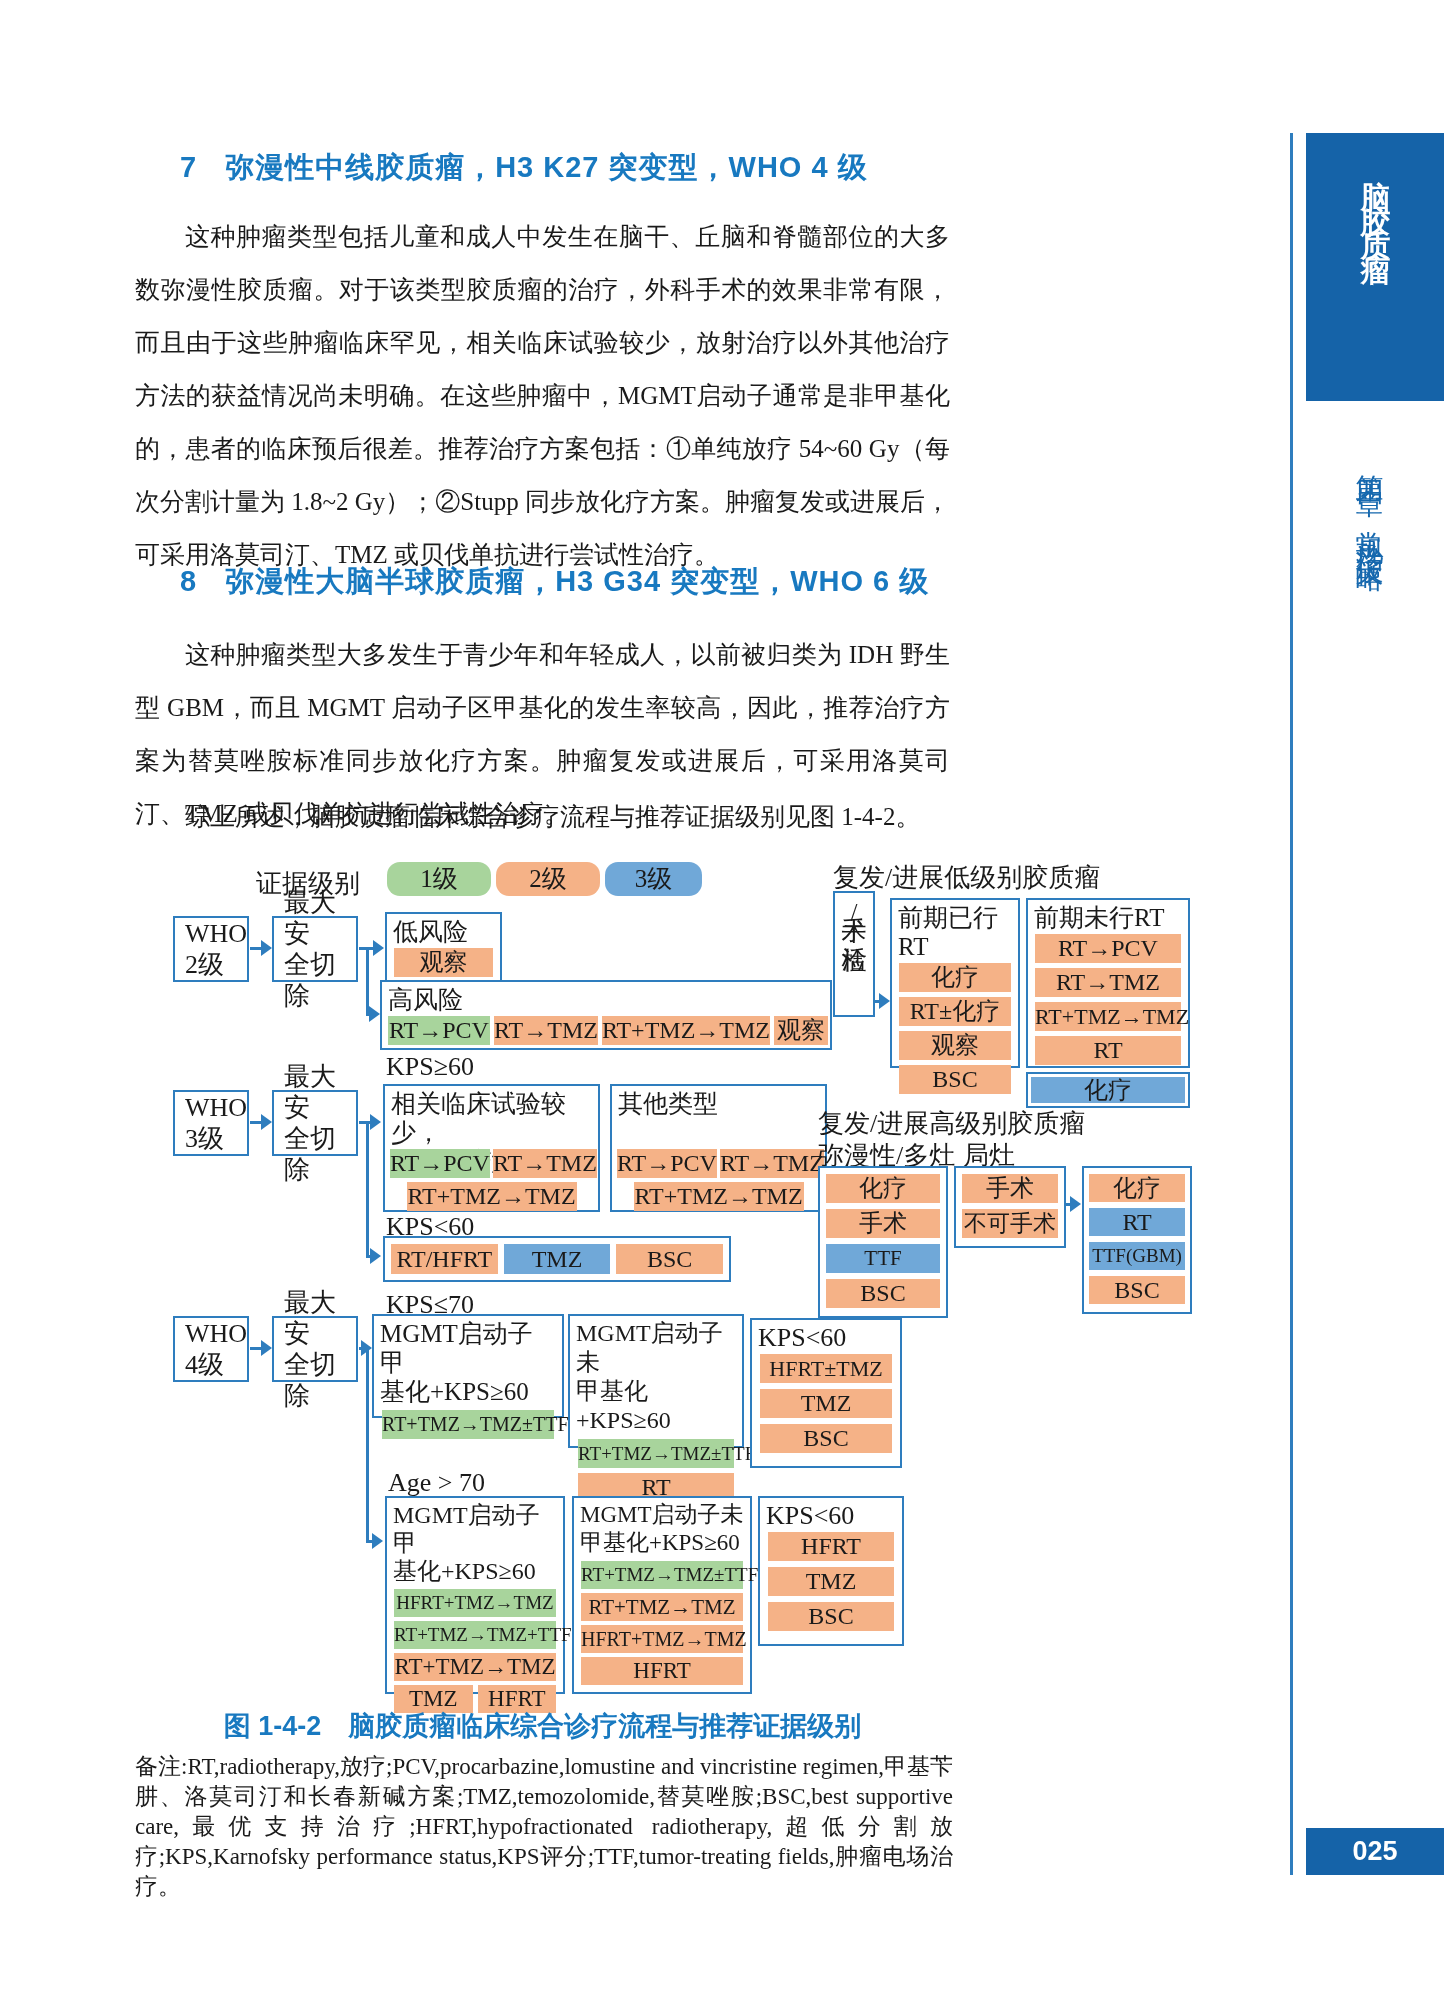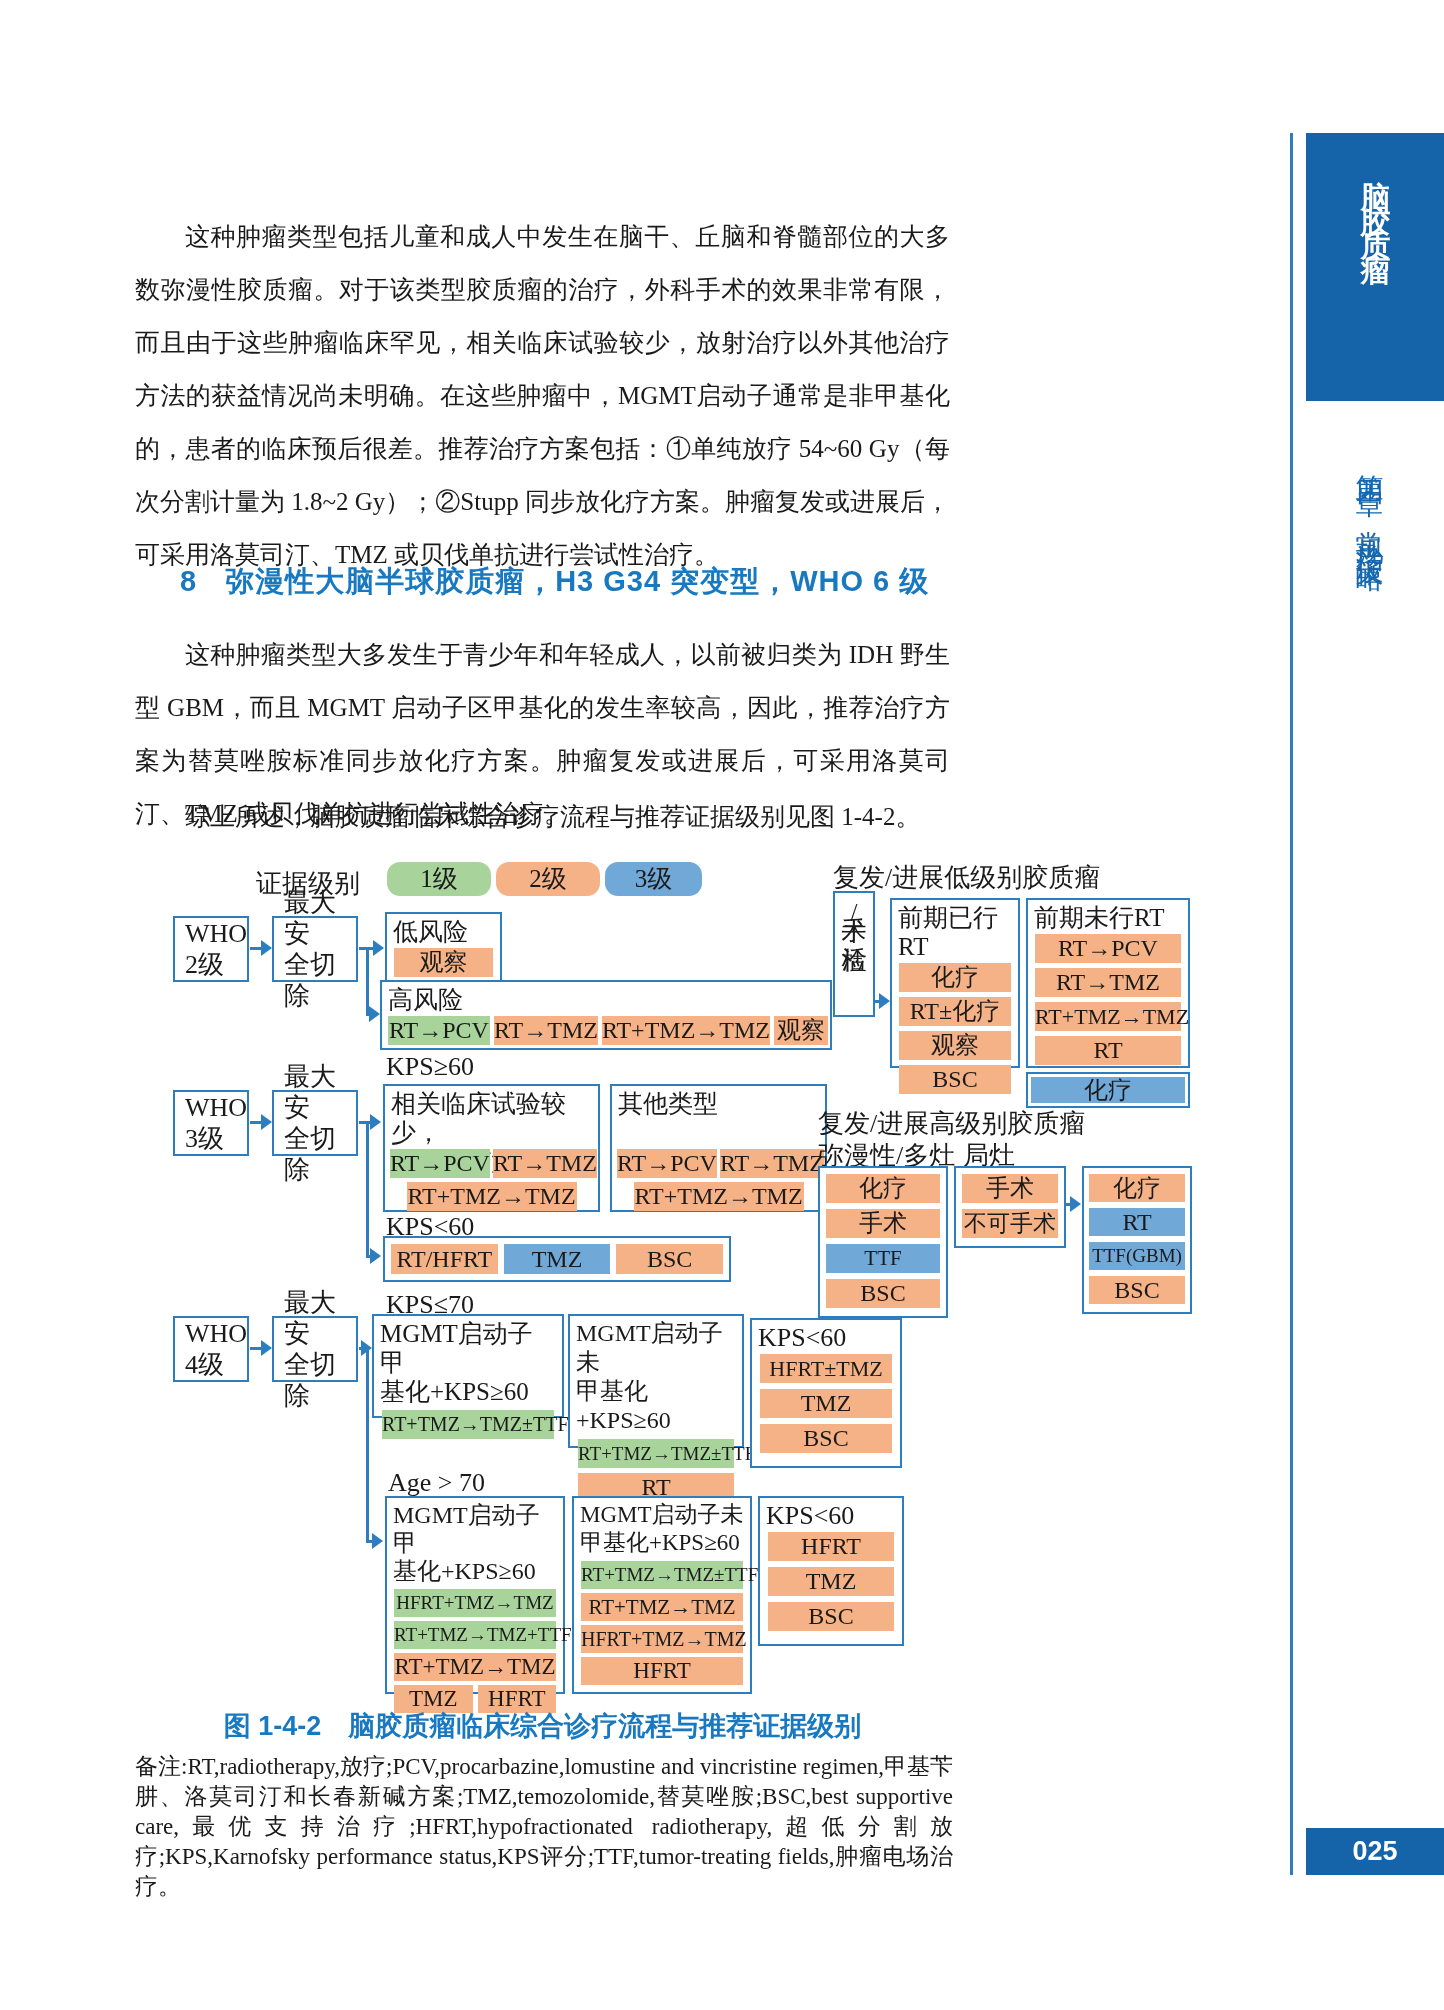--- a/index.html
+++ b/index.html
@@ -48,20 +48,23 @@
            color:#1668ae;font-size:28px;letter-spacing:7px;}
   .pagebox{position:absolute;left:1306px;top:1828px;width:138px;height:47px;background:#1563a8;
            color:#fff;font-family:"Liberation Sans","DejaVu Sans",sans-serif;font-weight:bold;
            font-size:27px;text-align:center;line-height:47px;}
 </style>
 </head>
 <body>
 
 <div class="page">
 
+  <div class="sechead" style="top:148px;">
+    <span class="hnum">7</span><span>弥漫性中线胶质瘤，H3 K27 突变型，WHO 4 级</span>
+  </div>
   <div class="para" style="top:210px;">这种肿瘤类型包括儿童和成人中发生在脑干、丘脑和脊髓部位的大多数弥漫性胶质瘤。对于该类型胶质瘤的治疗，外科手术的效果非常有限，而且由于这些肿瘤临床罕见，相关临床试验较少，放射治疗以外其他治疗方法的获益情况尚未明确。在这些肿瘤中，MGMT启动子通常是非甲基化的，患者的临床预后很差。推荐治疗方案包括：①单纯放疗 54~60 Gy（每次分割计量为 1.8~2 Gy）；②Stupp 同步放化疗方案。肿瘤复发或进展后，可采用洛莫司汀、TMZ 或贝伐单抗进行尝试性治疗。</div>
 
   <div class="sechead" style="top:562px;">
     <span class="hnum">8</span><span>弥漫性大脑半球胶质瘤，H3 G34 突变型，WHO 6 级</span>
   </div>
   <div class="para" style="top:628px;">这种肿瘤类型大多发生于青少年和年轻成人，以前被归类为 IDH 野生型 GBM，而且 MGMT 启动子区甲基化的发生率较高，因此，推荐治疗方案为替莫唑胺标准同步放化疗方案。肿瘤复发或进展后，可采用洛莫司汀、TMZ 或贝伐单抗进行尝试性治疗。</div>
   <div class="summary" style="top:790px;">综上所述，脑胶质瘤临床综合诊疗流程与推荐证据级别见图 1-4-2。</div>
 
   <div class="flabel" style="left:256px;top:866px;">证据级别</div>
   <div class="lgchip g" style="left:387px;top:862px;width:104px;">1级</div>

